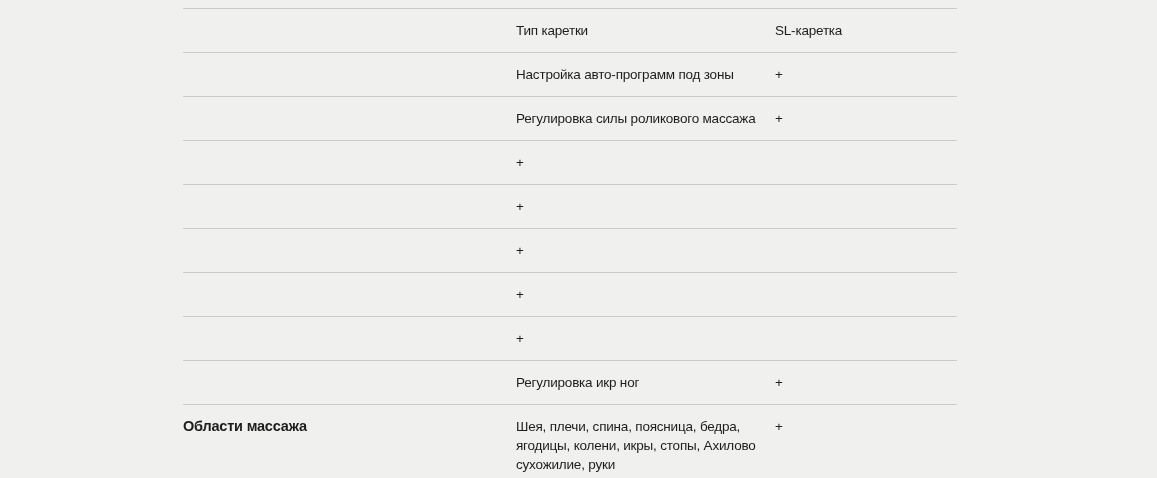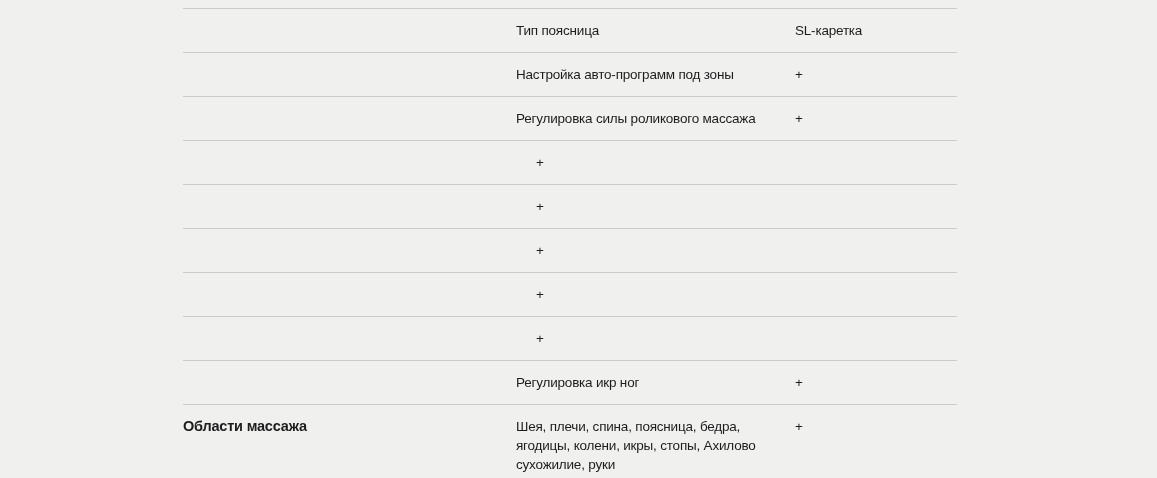--- a/index.html
+++ b/index.html
@@ -36,30 +36,29 @@
   .cell.group{
     font-weight:700;
     font-size:14.5px;
     padding-right:24px;
   }
   .cell.feature{
     padding-right:18px;
   }
   .cell.value{
     padding-right:8px;
-    margin-left:20px;
   }
 </style>
 </head>
 <body>
 
 <div class="spec-table">
   <div class="spec-row">
     <div class="cell group"></div>
-    <div class="cell feature">Тип поясница</div>
+    <div class="cell feature">Тип каретки</div>
     <div class="cell value">SL-каретка</div>
   </div>
 
   <div class="spec-row">
     <div class="cell group"></div>
     <div class="cell feature">Настройка авто-программ под зоны</div>
     <div class="cell value">+</div>
   </div>
 
   <div class="spec-row">

